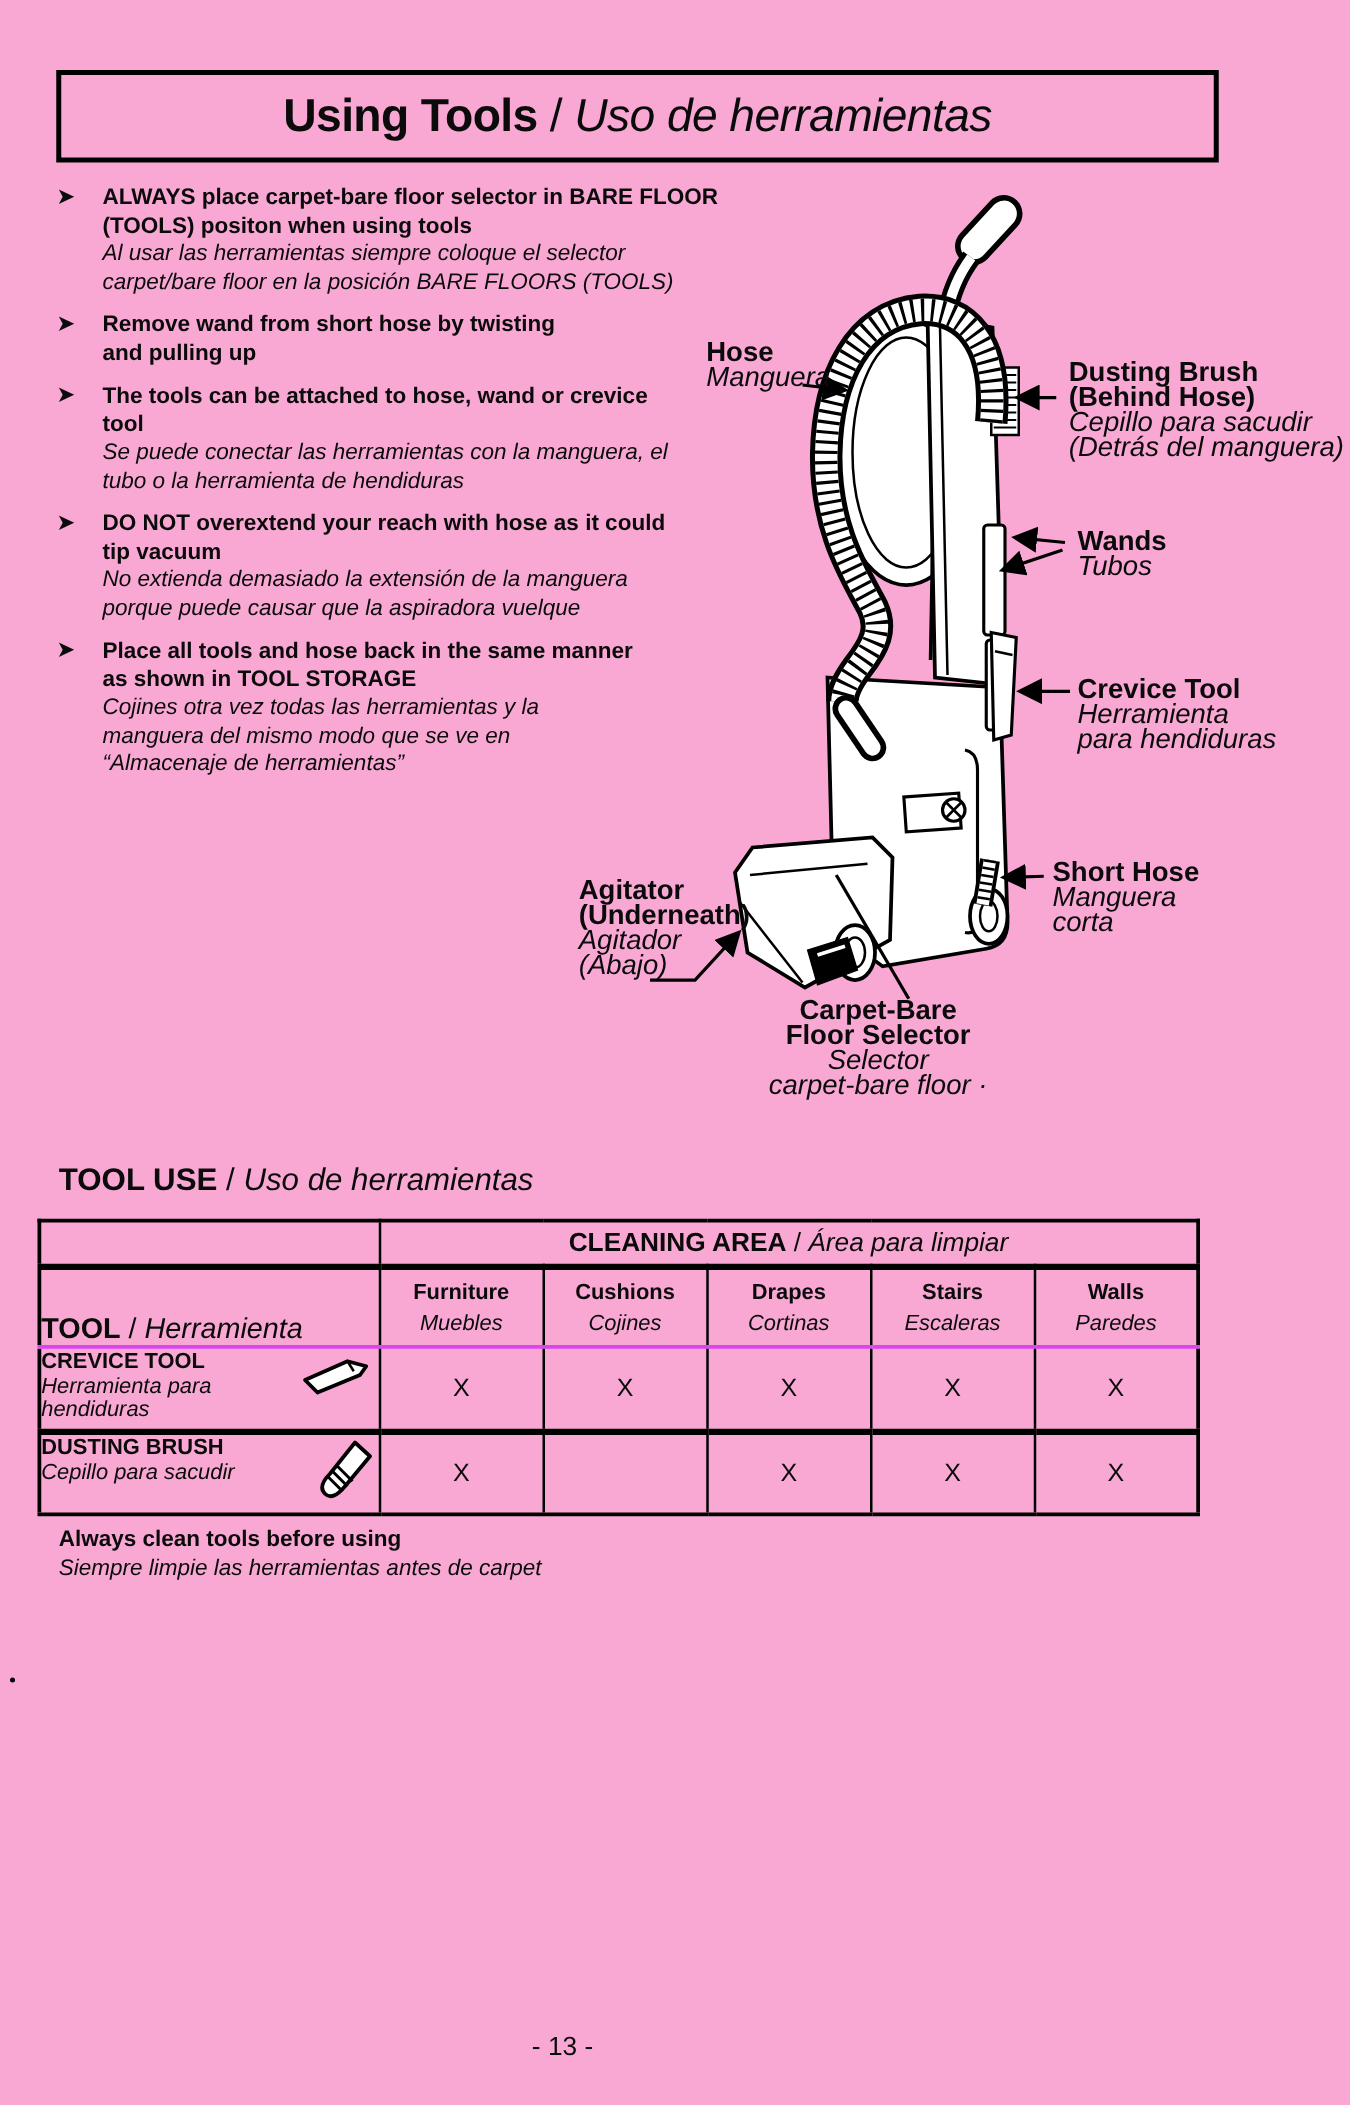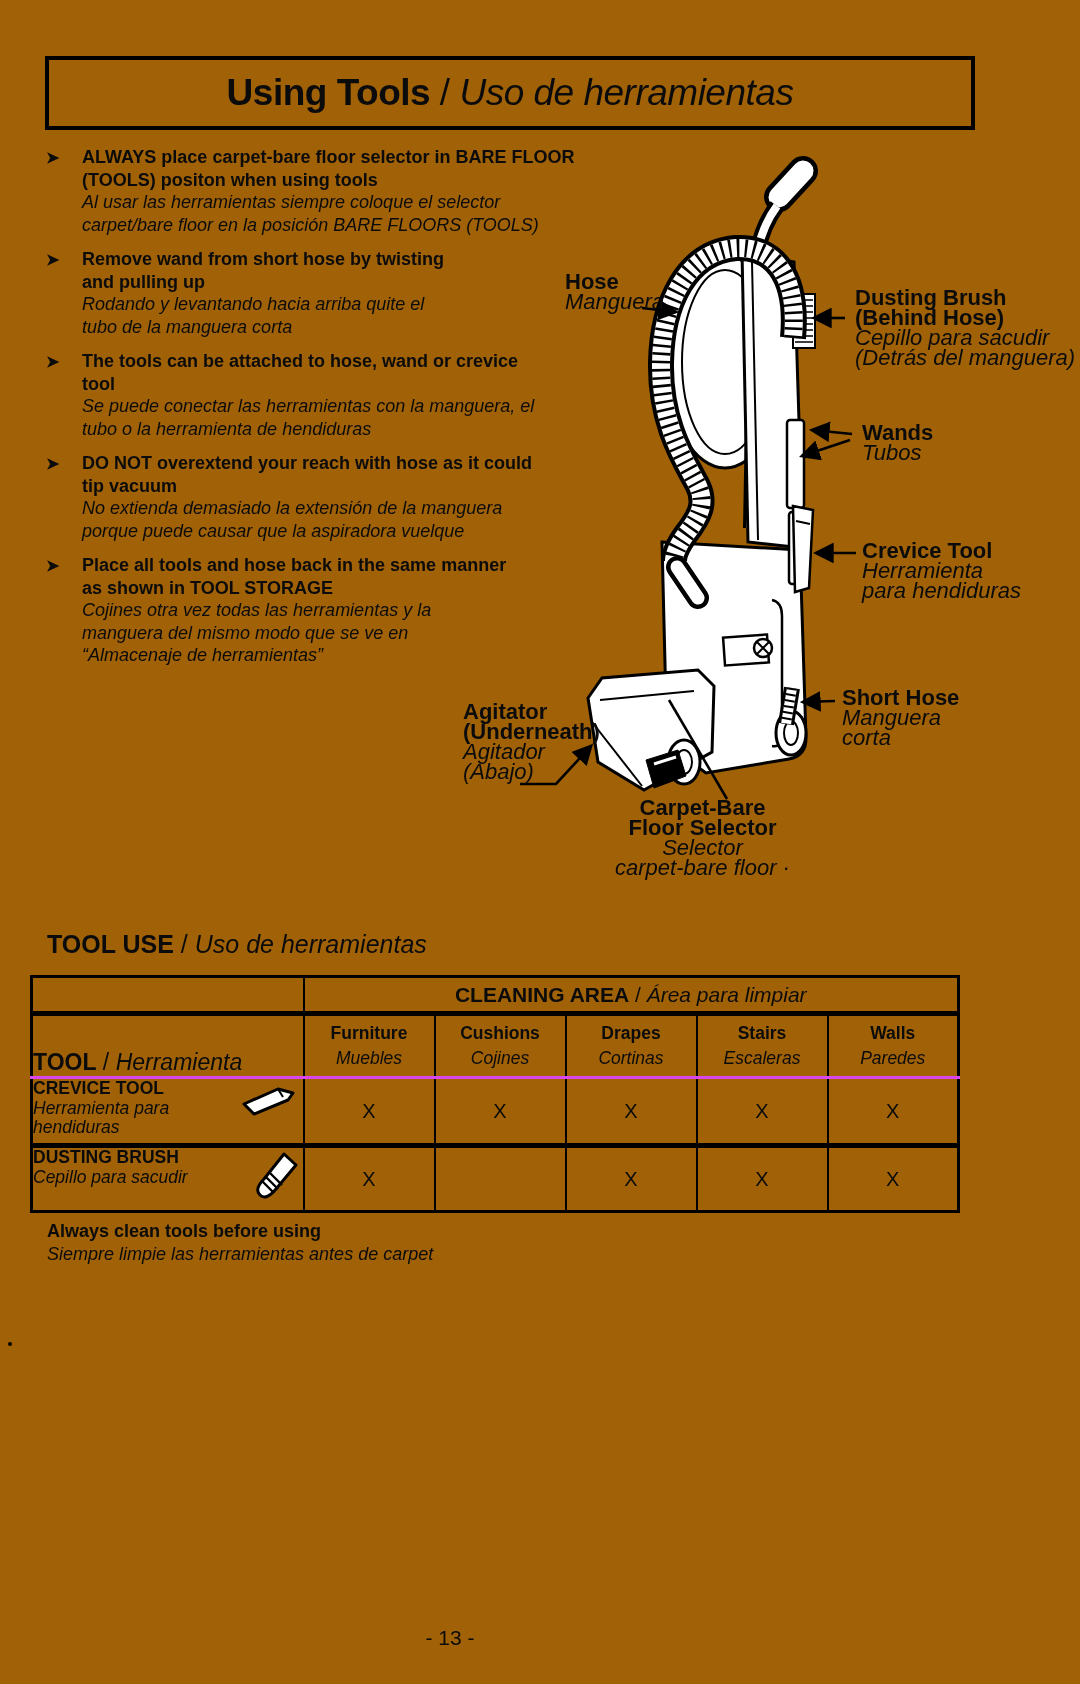--- a/index.html
+++ b/index.html
@@ -1,16 +1,16 @@
 <!DOCTYPE html>
 <html><head>
 <meta charset="utf-8">
 <style>
   html,body{margin:0;padding:0;background:#e8e8e8;}
-  .page{position:relative;width:1080px;height:1684px;background:#a16207;
+  .page{position:relative;width:1080px;height:1684px;background:#f9a8d4;
         font-family:"Liberation Sans",sans-serif;color:#0b0b0b;overflow:hidden;margin:0 auto;}
   .b{font-weight:bold;}
   .i{font-style:italic;}
   .pre{white-space:pre-line;}
 
   
   .title-box{position:absolute;left:45px;top:56px;width:922px;height:66px;border:4px solid #000;
              display:flex;align-items:center;justify-content:center;}
   .title{font-size:37px;letter-spacing:-0.5px;}
 
@@ -64,22 +64,21 @@
       <span class="glyph">➤</span>
       <span class="btext"><span class="en pre">ALWAYS place carpet-bare floor selector in BARE FLOOR
 (TOOLS) positon when using tools</span><br>
       <span class="es pre">Al usar las herramientas siempre coloque el selector
 carpet/bare floor en la posición BARE FLOORS (TOOLS)</span></span>
     </div>
     <div class="bullet">
       <span class="glyph">➤</span>
       <span class="btext"><span class="en pre">Remove wand from short hose by twisting
 and pulling up</span><br>
-      <span class="es pre">Rodando y levantando hacia arriba quite el
-tubo de la manguera corta</span></span>
+      </span>
     </div>
     <div class="bullet">
       <span class="glyph">➤</span>
       <span class="btext"><span class="en pre">The tools can be attached to hose, wand or crevice
 tool</span><br>
       <span class="es pre">Se puede conectar las herramientas con la manguera, el
 tubo o la herramienta de hendiduras</span></span>
     </div>
     <div class="bullet">
       <span class="glyph">➤</span>

